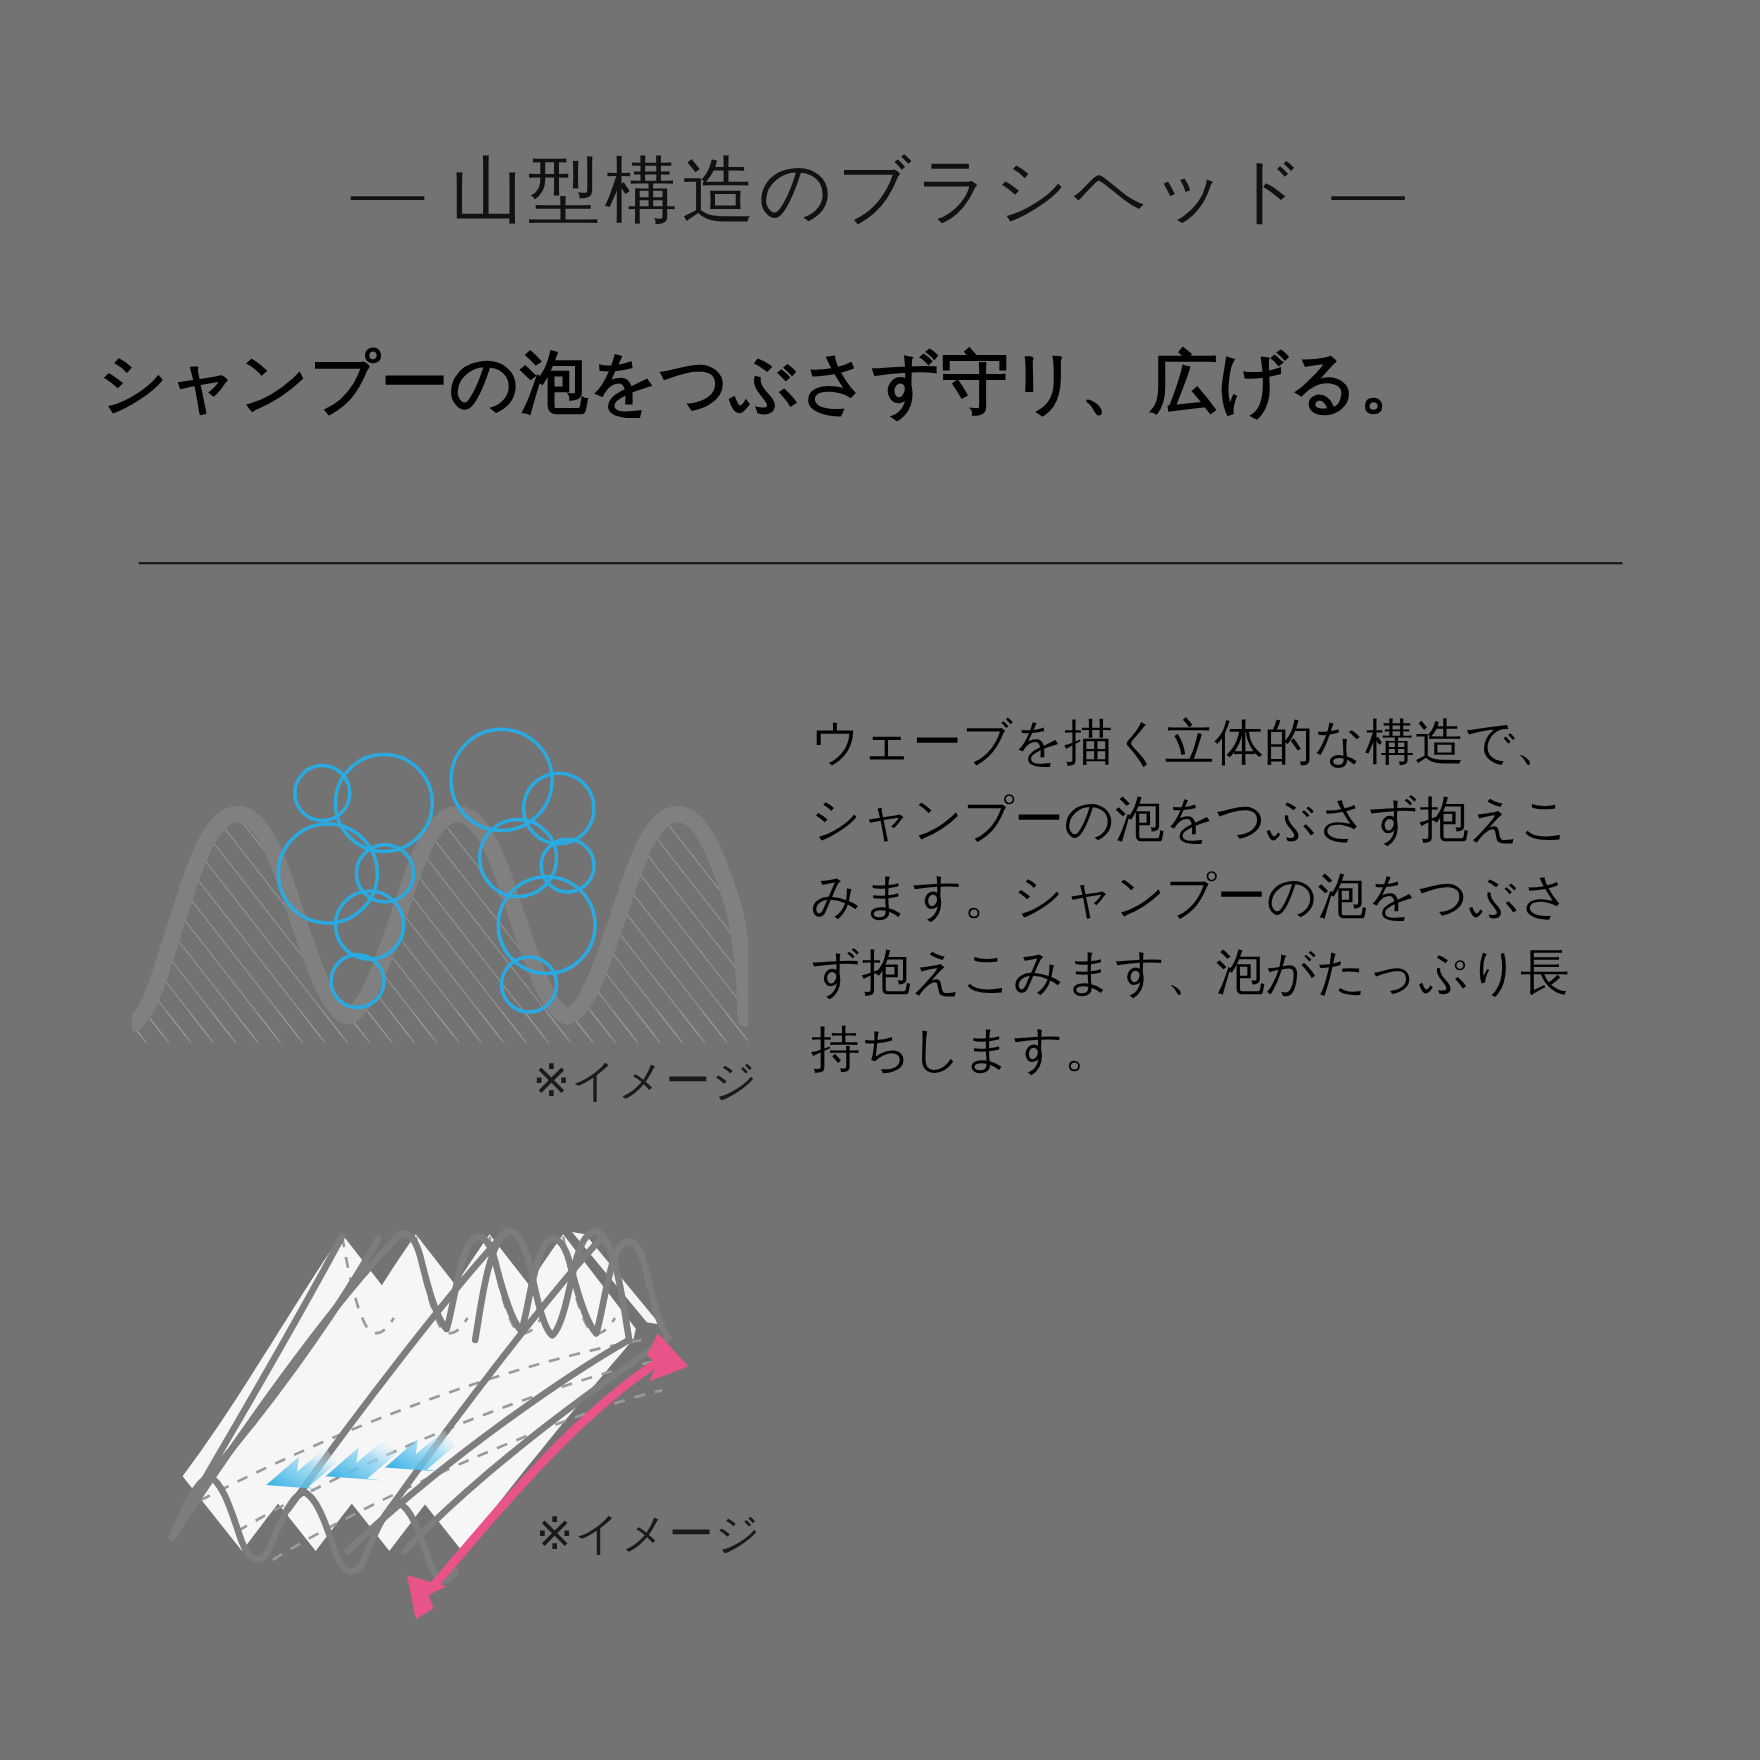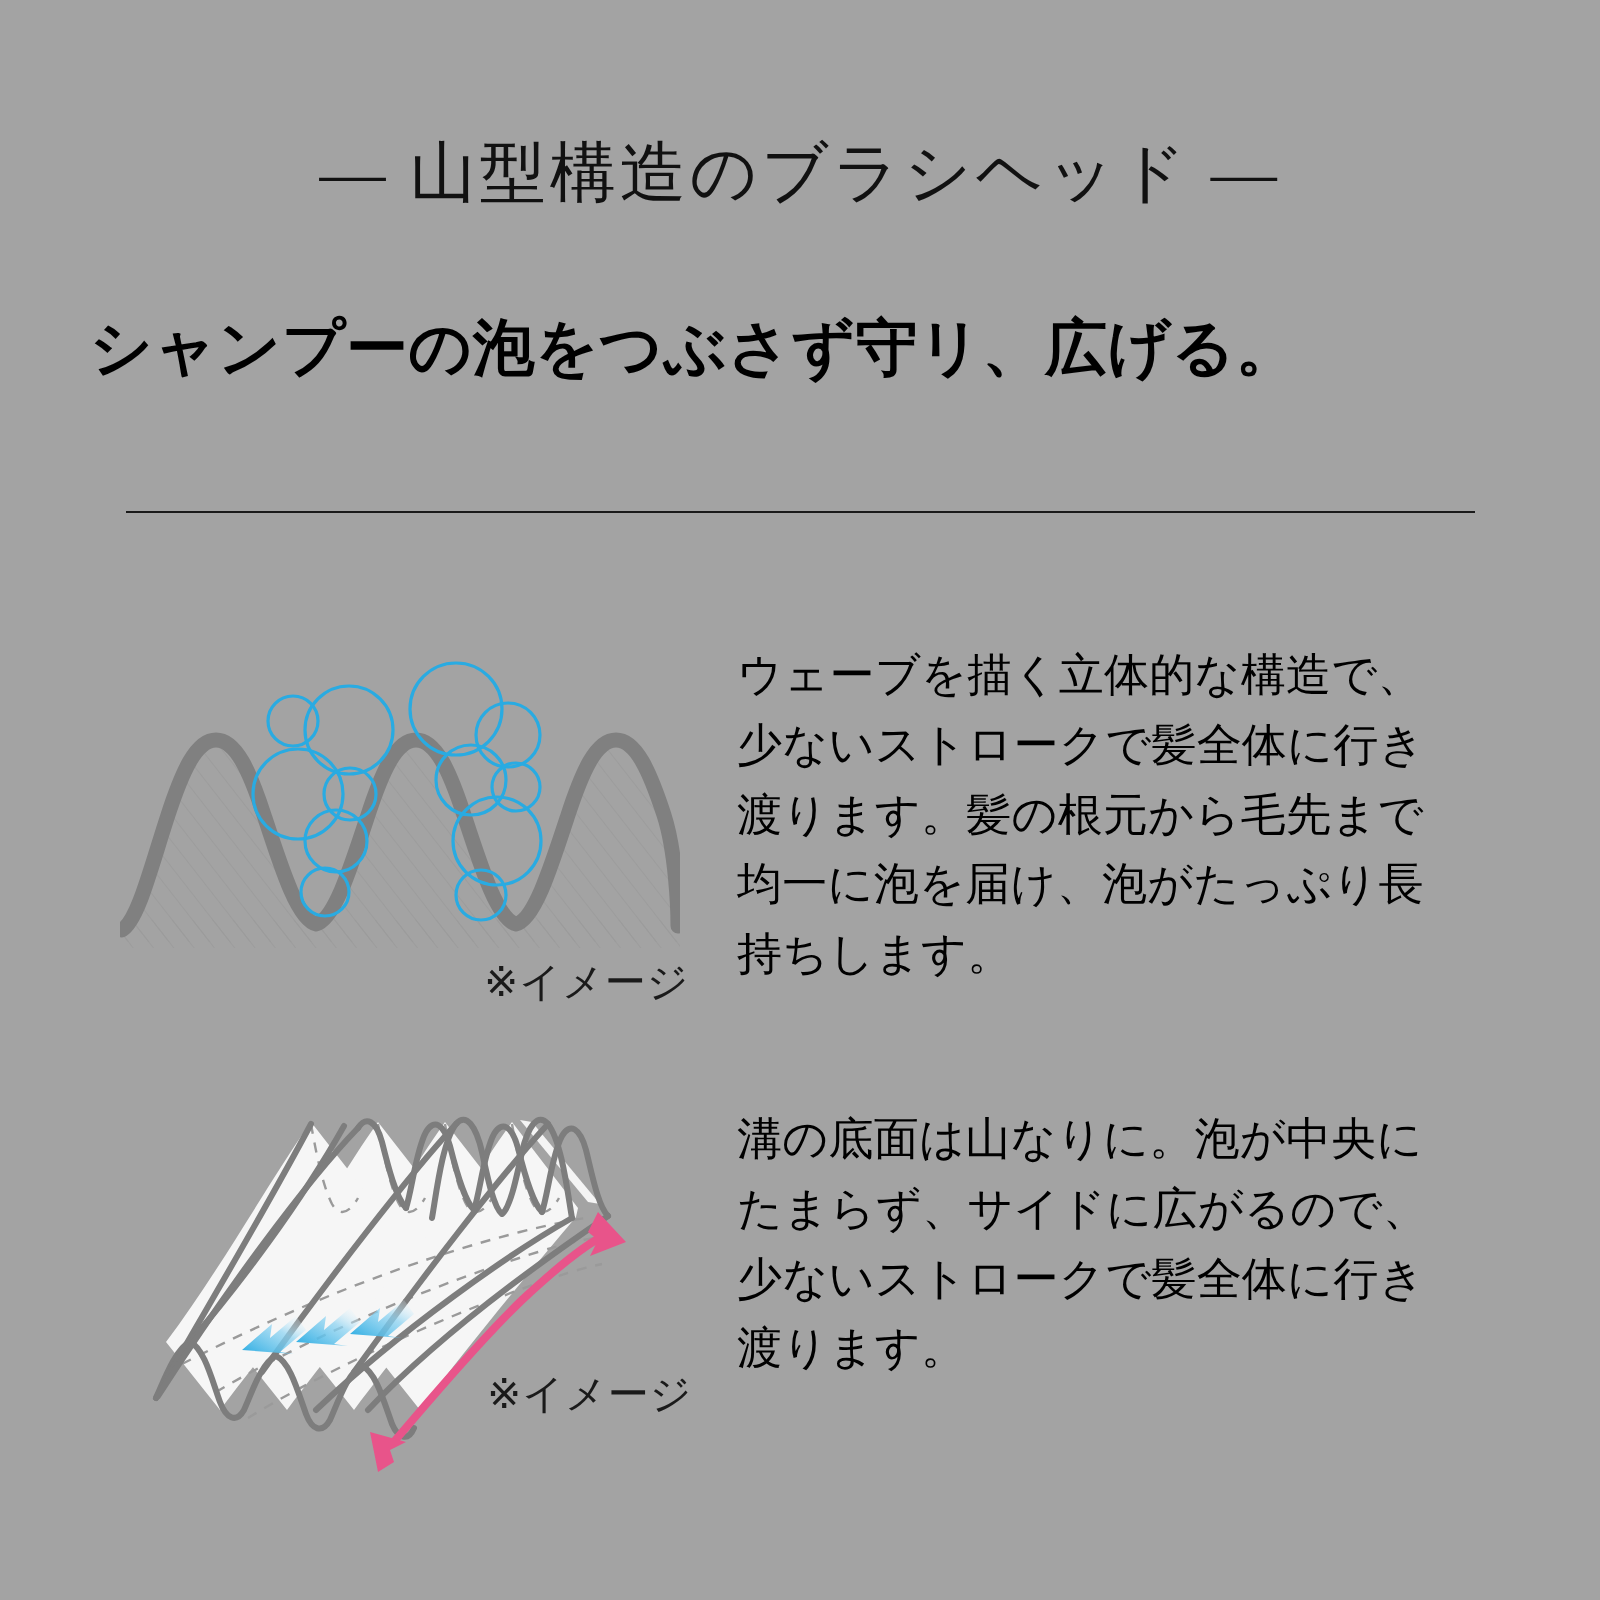--- a/index.html
+++ b/index.html
@@ -9,21 +9,21 @@
     background: #ffffff;
   }
   body {
     font-family: "Liberation Sans", "DejaVu Sans", sans-serif;
     color: #000000;
   }
   #page {
     position: relative;
     width: 1600px;
     height: 1600px;
-    background: #a3a3a3;
+    background: #737373;
     overflow: hidden;
   }
 
   
   .title {
     position: absolute;
     left: 0;
     top: 128px;
     width: 1600px;
     text-align: center;
@@ -173,21 +173,21 @@
           <circle cx="336" cy="89" r="46"></circle>
           <circle cx="388" cy="115" r="32"></circle>
           <circle cx="351" cy="160" r="35"></circle>
           <circle cx="396" cy="167" r="24"></circle>
           <circle cx="377" cy="221" r="44"></circle>
           <circle cx="361" cy="275" r="25"></circle>
         </g>
       </svg>
     </div>
 
-    <div class="text-cell">ウェーブを描く立体的な構造で、少ないストロークで髪全体に行き渡ります。髪の根元から毛先まで均一に泡を届け、泡がたっぷり長持ちします。</div>
+    <div class="text-cell">ウェーブを描く立体的な構造で、シャンプーの泡をつぶさず抱えこみます。シャンプーの泡をつぶさず抱えこみます、泡がたっぷり長持ちします。</div>
   </div>
 
   <div class="caption" id="caption-1">※イメージ</div>
 
   <div class="row" id="row-2">
 
     <div class="figure-cell">
       <svg width="560" height="400" viewBox="0 0 560 400" xmlns="http://www.w3.org/2000/svg">
         <defs>
           <linearGradient id="cyanFade" x1="1" y1="0" x2="0" y2="1">
@@ -313,18 +313,17 @@
         </g>
 
         <g>
           <path d="M 272,364 C 300,332 352,268 402,220 C 432,192 456,172 476,160" fill="none" stroke="#E8548A" stroke-width="8" stroke-linecap="round"></path>
           <path d="M 478,132 L 506,162 L 470,176 L 478,160 L 468,152 Z" fill="#E8548A"></path>
           <path d="M 258,392 L 250,352 L 286,362 L 270,370 L 274,382 Z" fill="#E8548A"></path>
         </g>
       </svg>
     </div>
 
-    <div class="text-cell">溝の底面は山なりに。泡が中央にたまらず、サイドに広がるので、少ないストロークで髪全体に行き渡ります。</div>
   </div>
 
   <div class="caption" id="caption-2">※イメージ</div>
 
 </div>
 
 </body></html>

